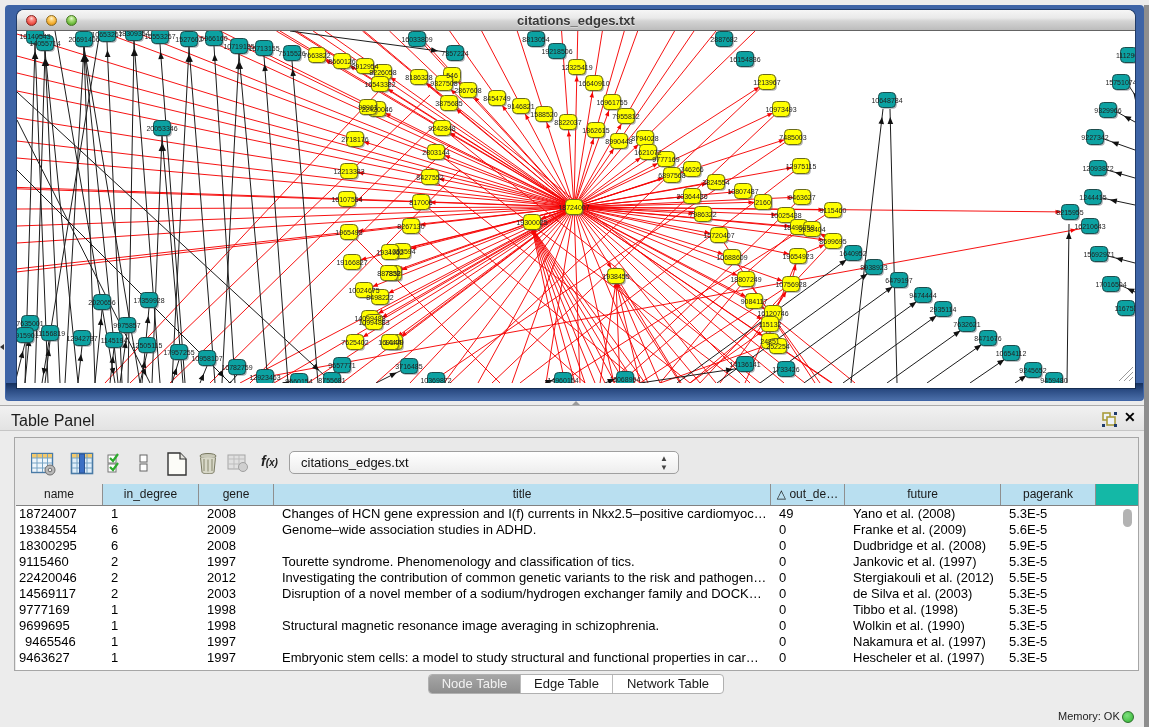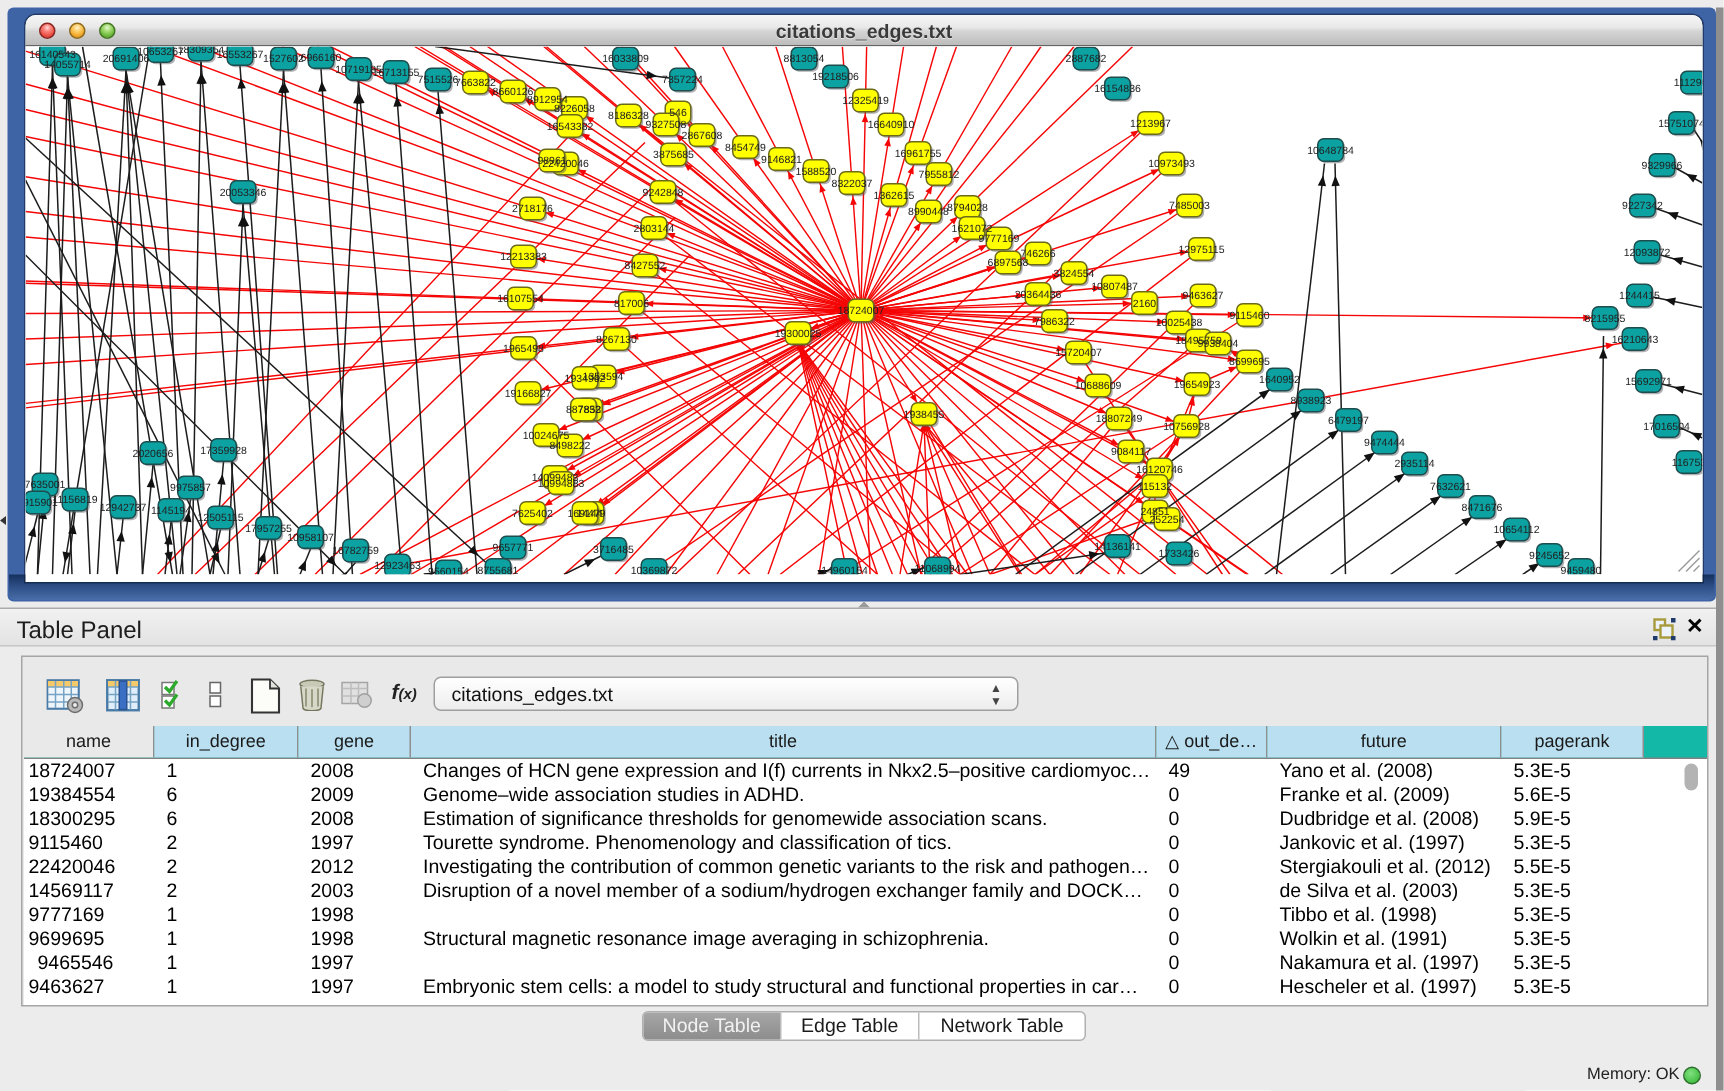--- a/index.html
+++ b/index.html
@@ -931,21 +931,20 @@
         <div class="cell" style="left:183px;width:75px;padding-left:8px">2009</div>
         <div class="cell" style="left:258px;width:497px;padding-left:8px">Genome–wide association studies in ADHD.</div>
         <div class="cell" style="left:755px;width:74px;padding-left:8px">0</div>
         <div class="cell" style="left:829px;width:156px;padding-left:8px">Franke et al. (2009)</div>
         <div class="cell" style="left:985px;width:95px;padding-left:8px">5.6E-5</div>
       </div>
       <div class="trow" style="top:32px">
         <div class="cell" style="left:0px;width:87px;padding-left:3px">18300295</div>
         <div class="cell" style="left:87px;width:96px;padding-left:8px">6</div>
         <div class="cell" style="left:183px;width:75px;padding-left:8px">2008</div>
-        <div class="cell" style="left:258px;width:497px;padding-left:8px">Estimation of significance thresholds for genomewide association scans.</div>
         <div class="cell" style="left:755px;width:74px;padding-left:8px">0</div>
         <div class="cell" style="left:829px;width:156px;padding-left:8px">Dudbridge et al. (2008)</div>
         <div class="cell" style="left:985px;width:95px;padding-left:8px">5.9E-5</div>
       </div>
       <div class="trow" style="top:48px">
         <div class="cell" style="left:0px;width:87px;padding-left:3px">9115460</div>
         <div class="cell" style="left:87px;width:96px;padding-left:8px">2</div>
         <div class="cell" style="left:183px;width:75px;padding-left:8px">1997</div>
         <div class="cell" style="left:258px;width:497px;padding-left:8px">Tourette syndrome. Phenomenology and classification of tics.</div>
         <div class="cell" style="left:755px;width:74px;padding-left:8px">0</div>
@@ -977,21 +976,21 @@
         <div class="cell" style="left:755px;width:74px;padding-left:8px">0</div>
         <div class="cell" style="left:829px;width:156px;padding-left:8px">Tibbo et al. (1998)</div>
         <div class="cell" style="left:985px;width:95px;padding-left:8px">5.3E-5</div>
       </div>
       <div class="trow" style="top:112px">
         <div class="cell" style="left:0px;width:87px;padding-left:3px">9699695</div>
         <div class="cell" style="left:87px;width:96px;padding-left:8px">1</div>
         <div class="cell" style="left:183px;width:75px;padding-left:8px">1998</div>
         <div class="cell" style="left:258px;width:497px;padding-left:8px">Structural magnetic resonance image averaging in schizophrenia.</div>
         <div class="cell" style="left:755px;width:74px;padding-left:8px">0</div>
-        <div class="cell" style="left:829px;width:156px;padding-left:8px">Wolkin et al. (1991)</div>
+        <div class="cell" style="left:829px;width:156px;padding-left:8px">Wolkin et al. (1990)</div>
         <div class="cell" style="left:985px;width:95px;padding-left:8px">5.3E-5</div>
       </div>
       <div class="trow" style="top:128px">
         <div class="cell" style="left:0px;width:87px;padding-left:9px">9465546</div>
         <div class="cell" style="left:87px;width:96px;padding-left:8px">1</div>
         <div class="cell" style="left:183px;width:75px;padding-left:8px">1997</div>
         <div class="cell" style="left:755px;width:74px;padding-left:8px">0</div>
         <div class="cell" style="left:829px;width:156px;padding-left:8px">Nakamura et al. (1997)</div>
         <div class="cell" style="left:985px;width:95px;padding-left:8px">5.3E-5</div>
       </div>

